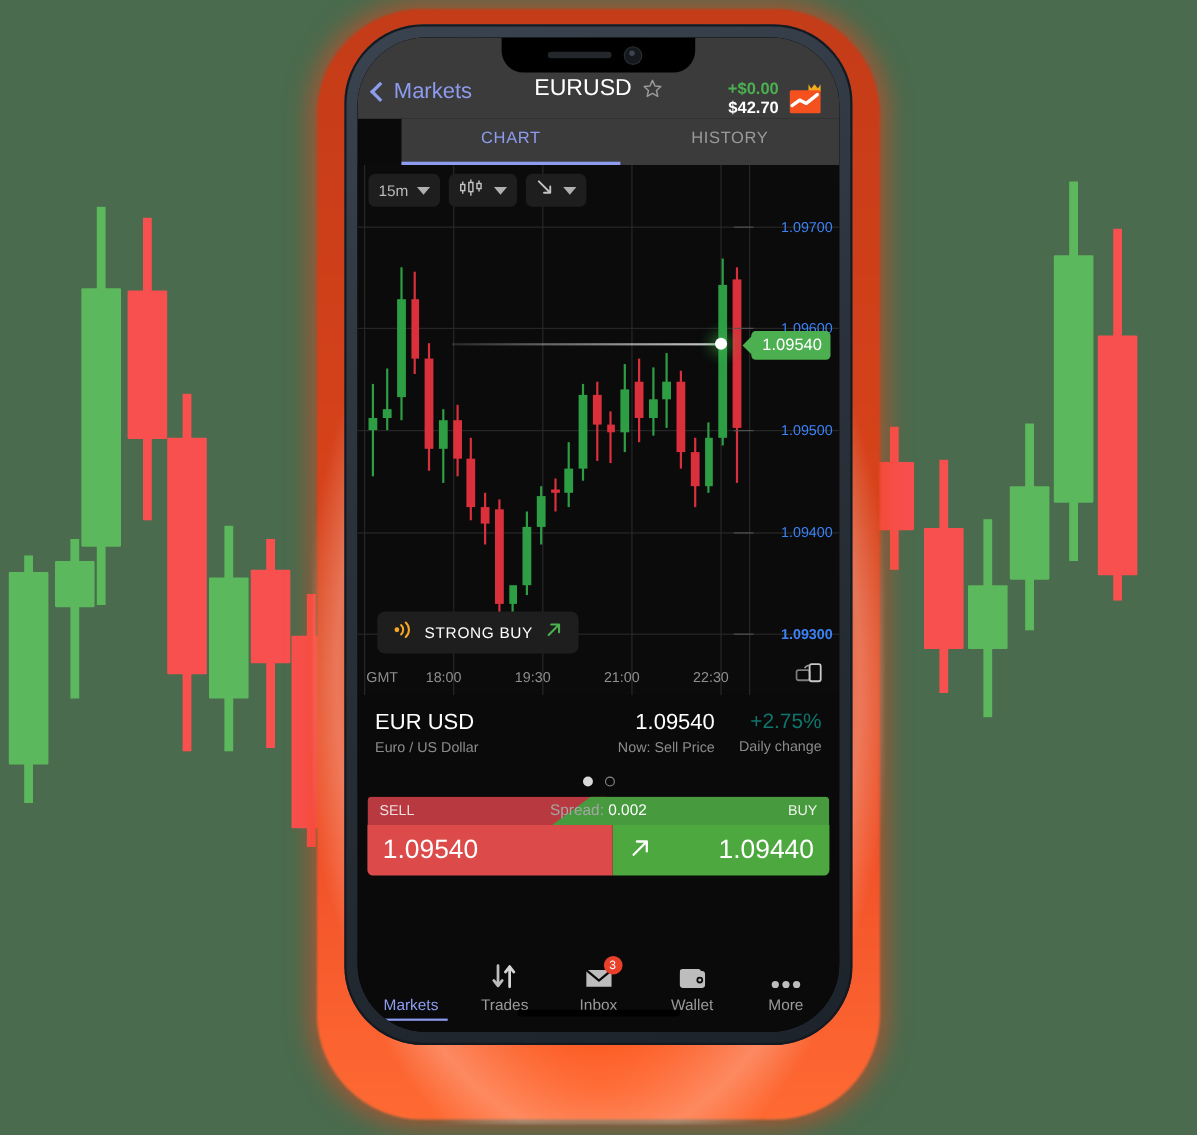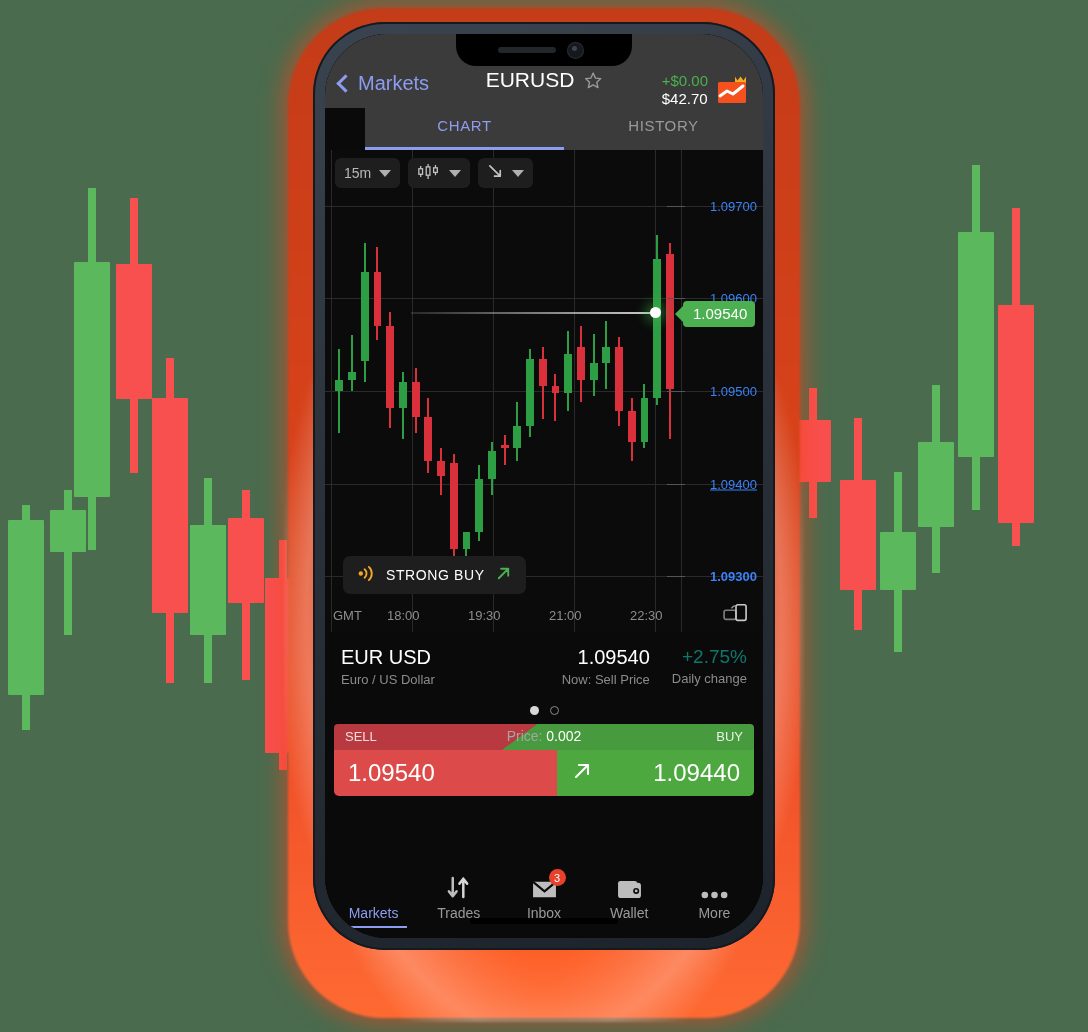--- a/index.html
+++ b/index.html
@@ -66,21 +66,21 @@
     background:#3b3b3b; padding:38px 14px 0 14px; height:74px;
     display:flex; align-items:flex-start; position:relative;
   }
   .back { display:flex; align-items:center; gap:6px; color:#8d9cef; cursor:pointer; }
   .chev { width:13px; height:13px; border-left:3px solid #8d9cef; border-bottom:3px solid #8d9cef; transform:rotate(45deg); }
   .back-label { font-size:20px; color:#8d9cef; }
   .sym-wrap { position:absolute; left:50%; top:34px; transform:translateX(-50%); display:flex; align-items:center; gap:9px; }
   .symbol { color:#fff; font-size:21px; }
   .star { width:19px; height:19px; }
   .acct { margin-left:auto; display:flex; align-items:center; gap:7px; }
-  .acct-nums { line-height:1.18; }
+  .acct-nums { text-align:right; line-height:1.18;font-weight:bold; }
   .acct-pl { color:#4caf50; font-size:15px; }
   .acct-bal { color:#fff; font-size:15px; }
   .crown-icon { position:relative; width:34px; height:30px; }
 
   .tabs { background:#3b3b3b; display:flex; height:42px;margin-left:40px; }
   .tab { flex:1; text-align:center; font-size:15px; letter-spacing:.6px; color:#9a9a9a; padding-top:9px; position:relative; cursor:pointer; }
   .tab.active { color:#8d9cef; }
   .tab.active::after { content:""; position:absolute; left:0; bottom:0; width:100%; height:3px; background:#8d9cef; }
 
   .chart-area { position:relative; background:#0b0b0b; height:482px; }
@@ -390,21 +390,21 @@
                 <div class="b" style="top:103.8153846153881px;height:135.33076923075356px;background:#d9303b"></div>
               </div>
             </div>
           <div id="axisLayer">
               <span class="ylab" style="top: 55.6154px;">1.09700</span>
               <span class="ytick" style="top: 55.6154px; right: 78px;"></span>
               <span class="ylab" style="top: 148.308px;">1.09600</span>
               <span class="ytick" style="top: 148.308px; right: 78px;"></span>
               <span class="ylab" style="top: 241px;">1.09500</span>
               <span class="ytick" style="top: 241px; right: 78px;"></span>
-              <span class="ylab" style="top: 333.692px; text-decoration: underline;">1.09400</span>
+              <span class="ylab" style="top: 333.692px;">1.09400</span>
               <span class="ytick" style="top: 333.692px; right: 78px;"></span>
               <span class="ylab" style="top: 426.385px; font-weight: bold;">1.09300</span>
               <span class="ytick" style="top: 426.385px; right: 78px;"></span>
             </div>
 
           <div class="price-line" style="left:86px; top:162px; width:244px;"></div>
           <div class="price-dot" style="left:325px; top:157px;"></div>
           <div class="price-tag" style="left:358px; top:151px;">1.09540</div>
 
           <div class="toolbar">
@@ -488,21 +488,21 @@
             <span class="dot on"></span>
             <span class="dot off"></span>
           </div>
 
         <div class="trade">
           <div class="t-head">
             <div class="sell-h"></div>
             <div class="buy-h"></div>
             <span class="lbl-sell">SELL</span>
             <span class="lbl-buy">BUY</span>
-            <span class="spread"><span>Price:</span> <b>0.002</b></span>
+            <span class="spread"><span>Spread:</span> <b>0.002</b></span>
           </div>
           <div class="t-body">
             <div class="t-sell">
               <span class="t-price">1.09540</span>
             </div>
             <div class="t-buy">
               <span>
                 <svg viewBox="0 0 22 22" width="22" height="22">
                   <path d="M5 17 L17 5 M8 5 L17 5 L17 14" stroke="#ffffff" stroke-width="2.1" fill="none" stroke-linecap="round" stroke-linejoin="round"></path>
                 </svg>

